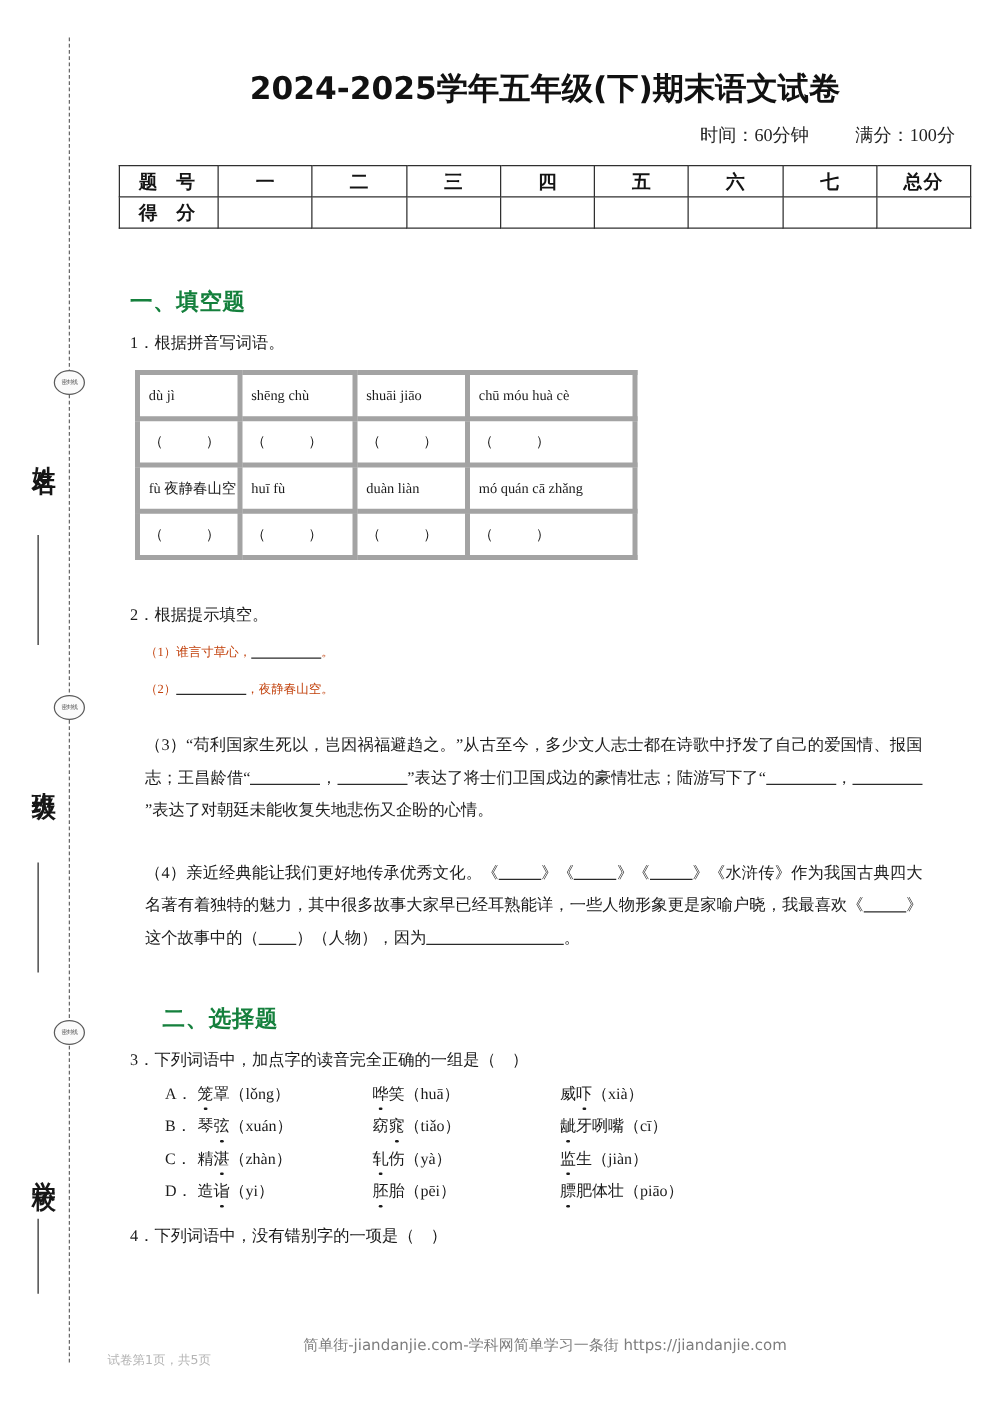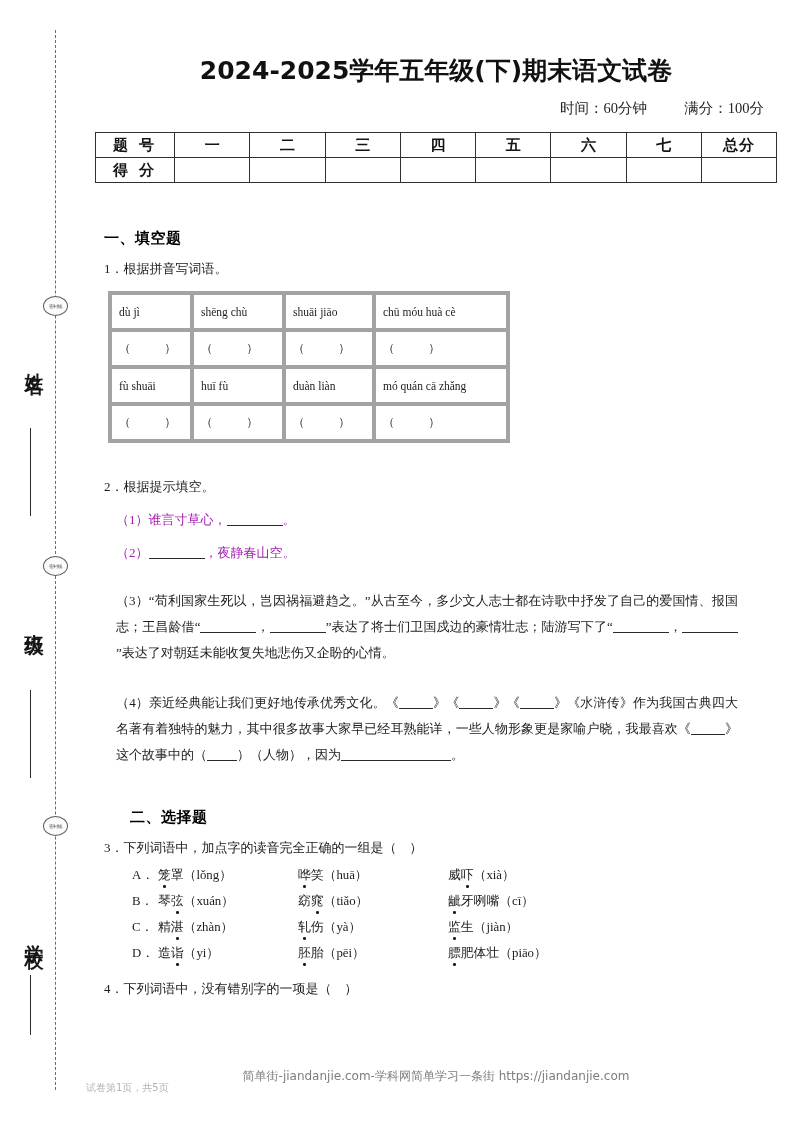--- a/index.html
+++ b/index.html
@@ -124,42 +124,42 @@
     border: 1.2px solid #303030;
     height: 24px;
     text-align: center;
     vertical-align: middle;
     font-size: 15px;
     font-weight: bold;
     font-family: "DejaVu Sans", "Liberation Sans", sans-serif;
     color: #141414;
     padding: 0;
   }
-  .score-table td.lbl { letter-spacing: 3px; width: 78px; }
+  .score-table td.lbl { letter-spacing: 3px; width: 78px; font-family: Liberation Mono, monospace; }
   .score-table td.total { letter-spacing: 1px; }
 
   
   .section-head {
     margin: 46px 0 0 18px;
-    font-size: 15px;
+    font-size: 18px;
     font-weight: bold;
     letter-spacing: 0.5px;
     font-family: "DejaVu Sans", "Liberation Sans", sans-serif;
-    color: #000000;
+    color: #15803d;
   }
   .q-line {
     margin: 11px 0 0 18px;
     font-size: 13px;
     color: #1b1b1b;
     line-height: 1.55;
   }
   .q-sub {
     margin: 13px 0 0 30px;
-    font-size: 13px;
-    color: #a21caf;
+    font-size: 10px;
+    color: #c2410c;
     line-height: 1.55;
   }
   .para {
     margin: 24px 0 0 30px;
     font-size: 13px;
     color: #1b1b1b;
     line-height: 2.0;
     width: 622px;
     text-align: justify;
   }
@@ -321,21 +321,21 @@
       <td class="c3">shuāi jiāo</td>
       <td class="c4">chū móu huà cè</td>
     </tr>
     <tr>
       <td class="c1 ans-paren"><span>（</span><i></i><span>）</span></td>
       <td class="c2 ans-paren"><span>（</span><i></i><span>）</span></td>
       <td class="c3 ans-paren"><span>（</span><i></i><span>）</span></td>
       <td class="c4 ans-paren"><span>（</span><i></i><span>）</span></td>
     </tr>
     <tr>
-      <td class="c1">fù shuāi</td>
+      <td class="c1">fù 夜静春山空</td>
       <td class="c2">huī fù</td>
       <td class="c3">duàn liàn</td>
       <td class="c4">mó quán cā zhǎng</td>
     </tr>
     <tr>
       <td class="c1 ans-paren"><span>（</span><i></i><span>）</span></td>
       <td class="c2 ans-paren"><span>（</span><i></i><span>）</span></td>
       <td class="c3 ans-paren"><span>（</span><i></i><span>）</span></td>
       <td class="c4 ans-paren"><span>（</span><i></i><span>）</span></td>
     </tr>

